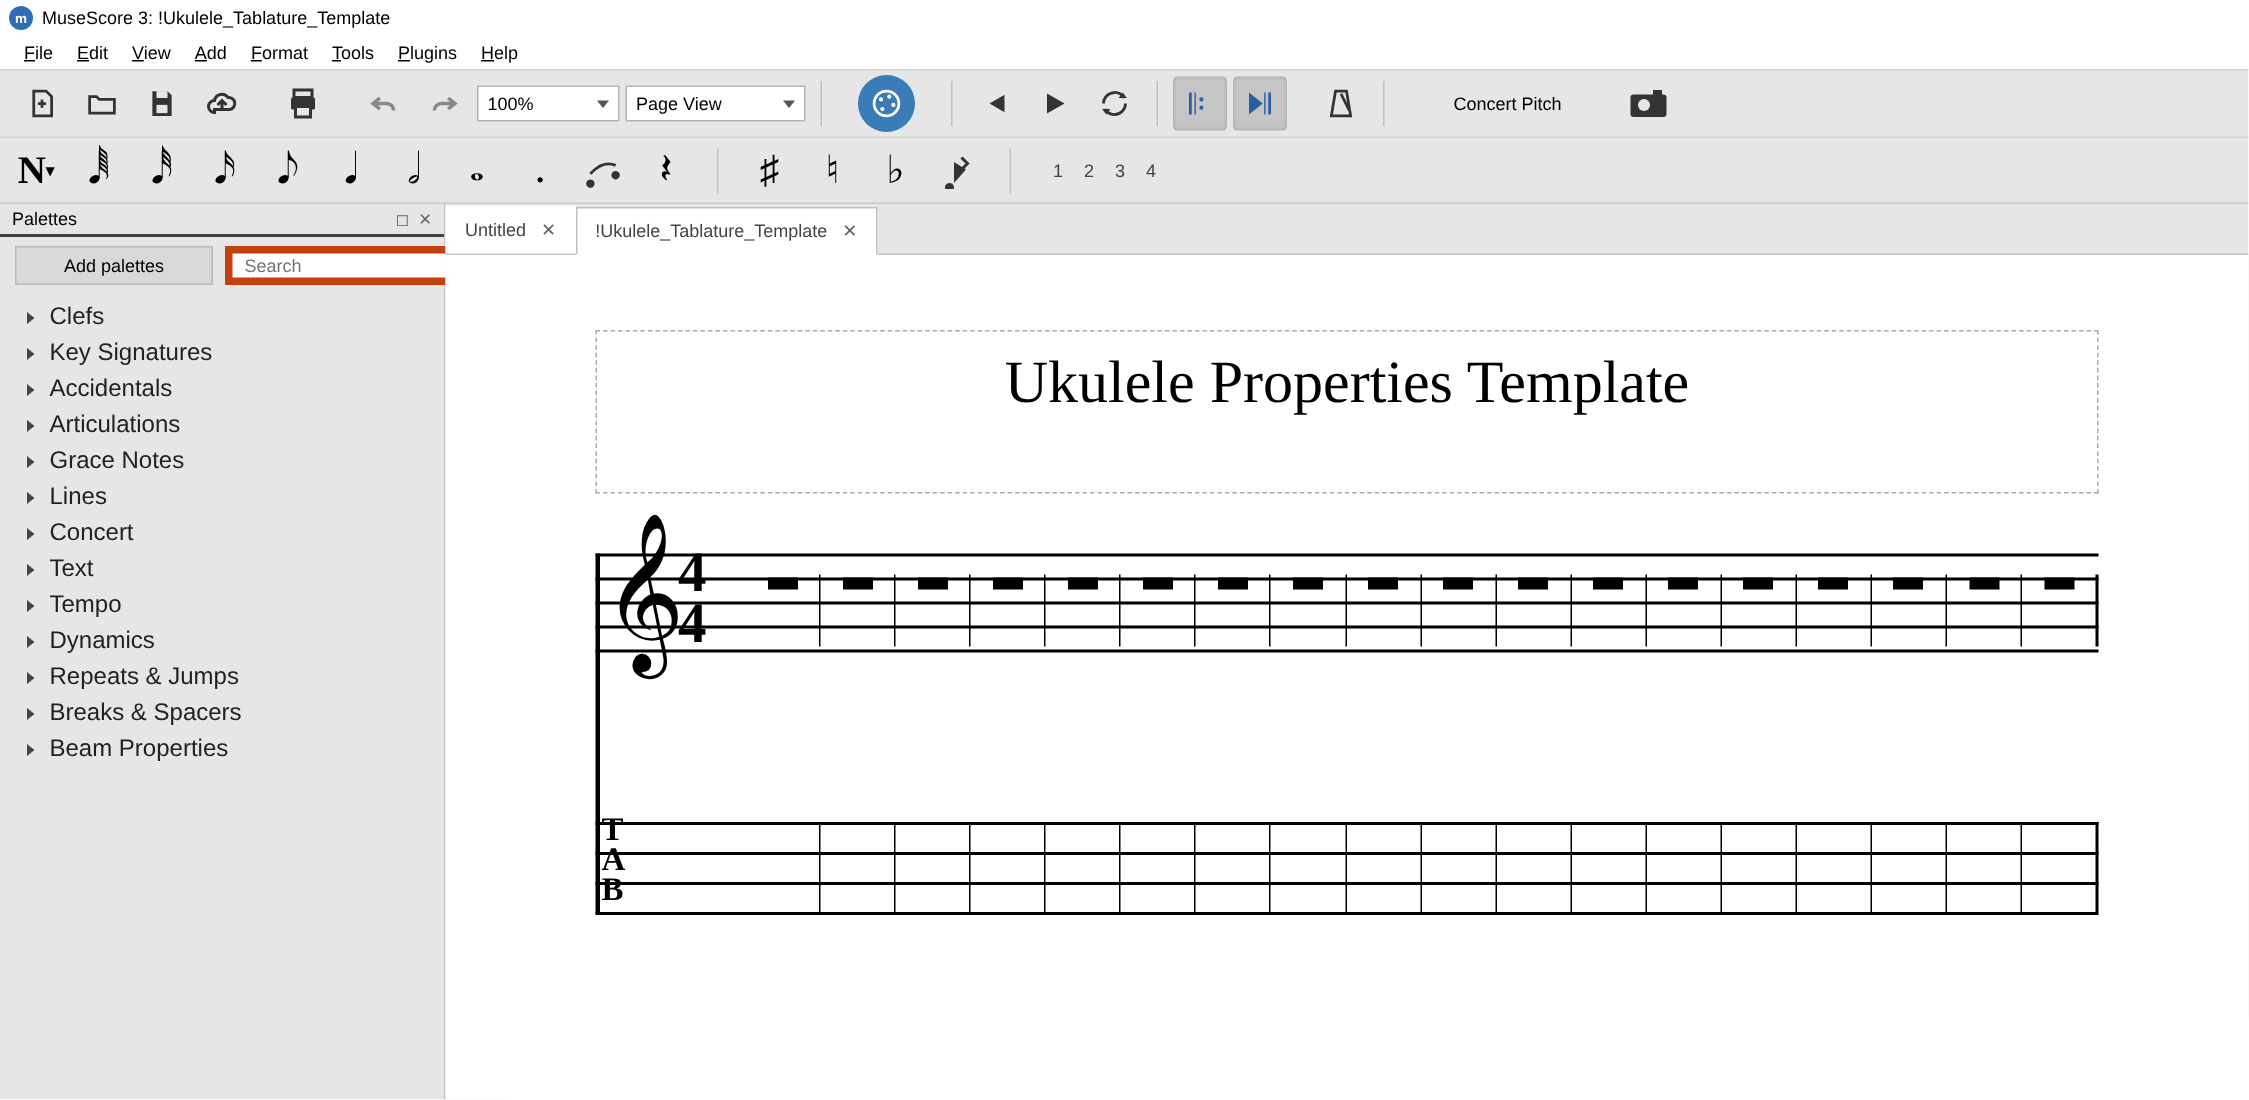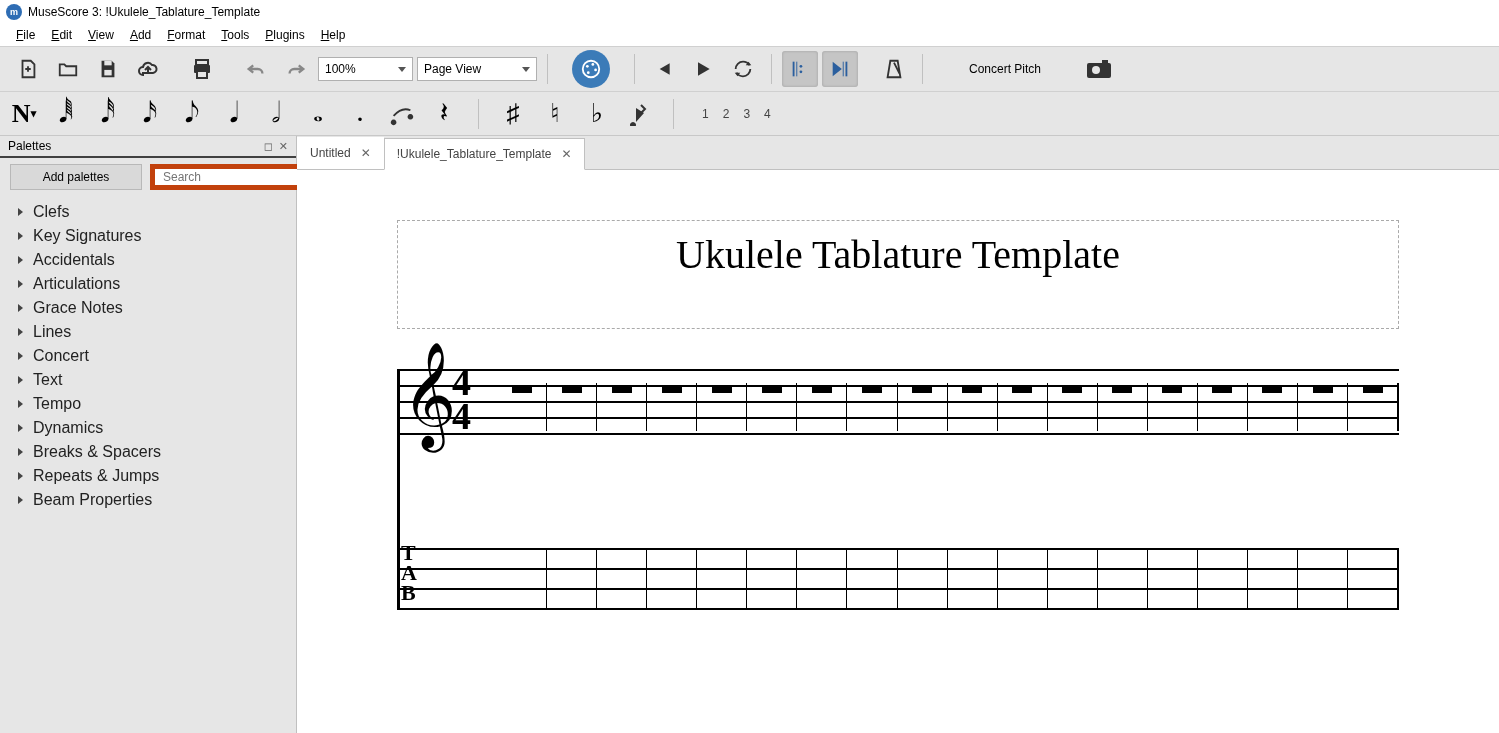--- a/index.html
+++ b/index.html
@@ -306,25 +306,25 @@
         <div class="pal-item">
           <div class="pal-arrow"></div>
           <span>Tempo</span>
         </div>
         <div class="pal-item">
           <div class="pal-arrow"></div>
           <span>Dynamics</span>
         </div>
         <div class="pal-item">
           <div class="pal-arrow"></div>
+          <span>Repeats &amp; Jumps</span>
+        </div>
+        <div class="pal-item">
+          <div class="pal-arrow"></div>
           <span>Breaks &amp; Spacers</span>
-        </div>
-        <div class="pal-item">
-          <div class="pal-arrow"></div>
-          <span>Repeats &amp; Jumps</span>
         </div>
         <div class="pal-item">
           <div class="pal-arrow"></div>
           <span>Beam Properties</span>
         </div>
       </div>
   </div>
 
   <div class="canvas-area">
     <div class="doc-tabs">
@@ -332,21 +332,21 @@
           <span>Untitled</span>
           <span class="tab-close">✕</span>
         </div>
         <div class="doc-tab active">
           <span>!Ukulele_Tablature_Template</span>
           <span class="tab-close">✕</span>
         </div>
       </div>
     <div class="score-page">
       <div class="title-frame">
-        <div class="score-title">Ukulele Tablature Template</div>
+        <div class="score-title">Ukulele Properties Template</div>
       </div>
       <div class="staff-system">
         <div class="bar-line-start"></div>
         <div class="staff">
           <div class="staff-line" style="top:0"></div>
           <div class="staff-line" style="top:16px"></div>
           <div class="staff-line" style="top:32px"></div>
           <div class="staff-line" style="top:48px"></div>
           <div class="staff-line" style="top:64px"></div>
           <div class="clef">𝄞</div>

